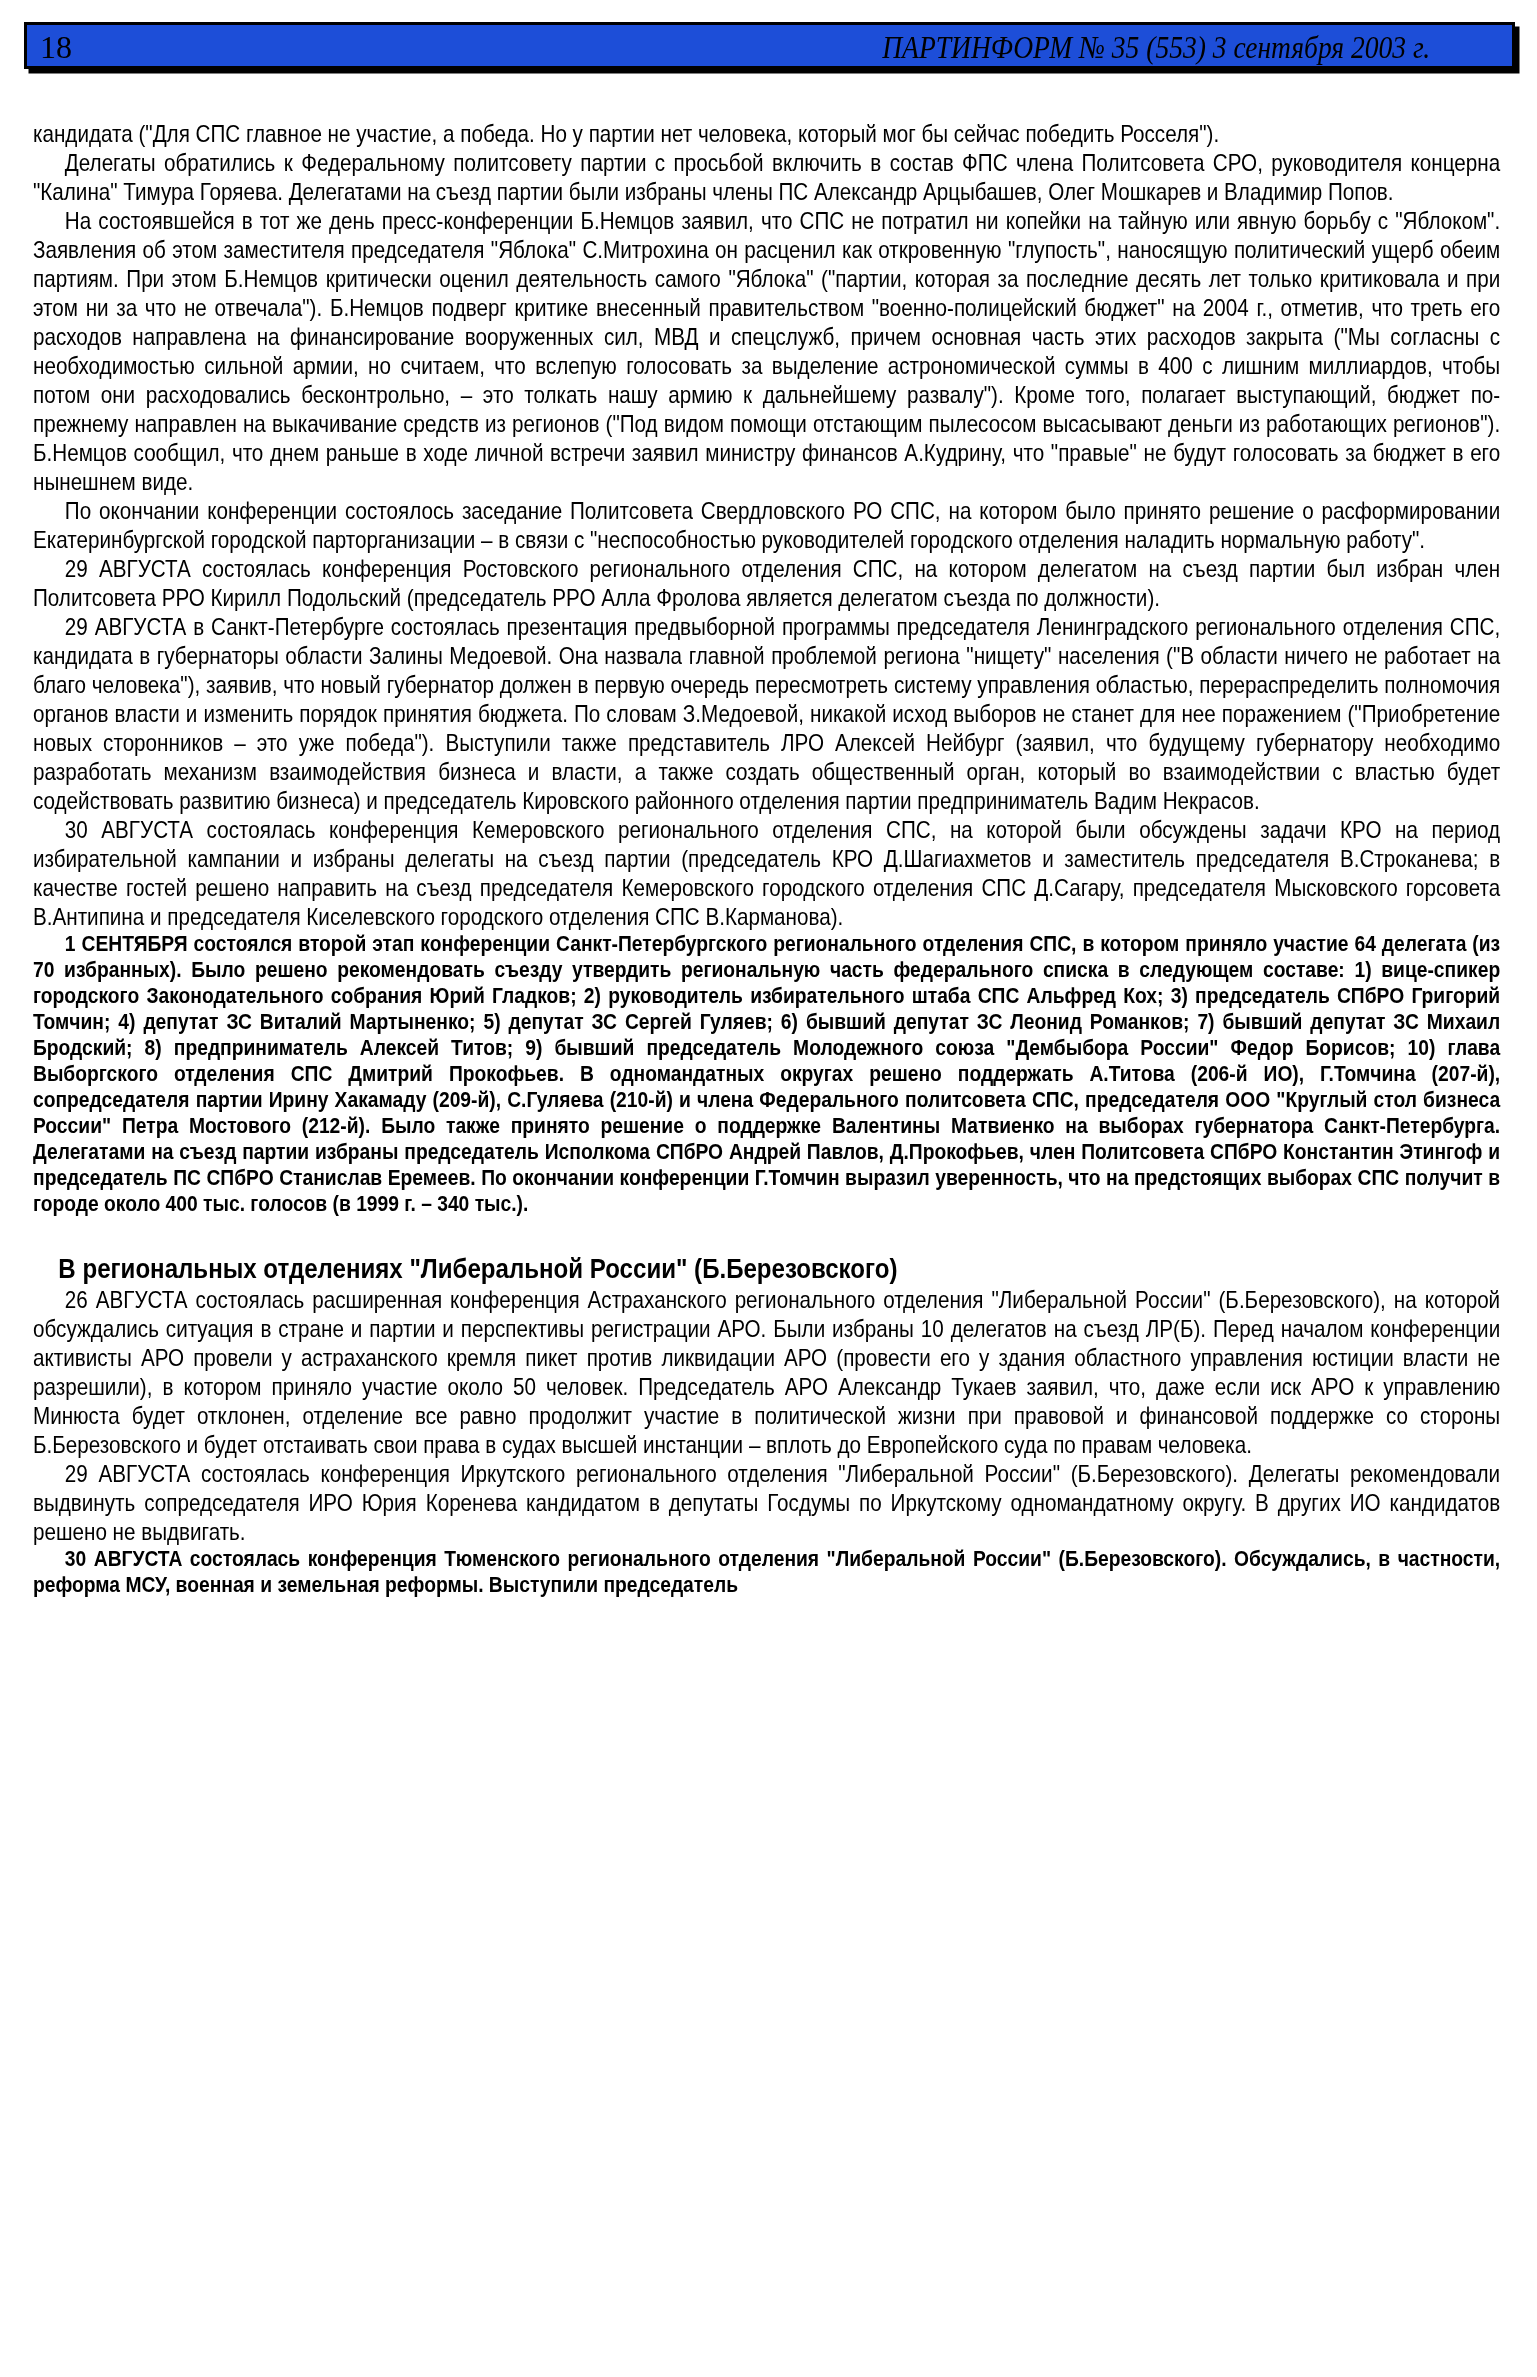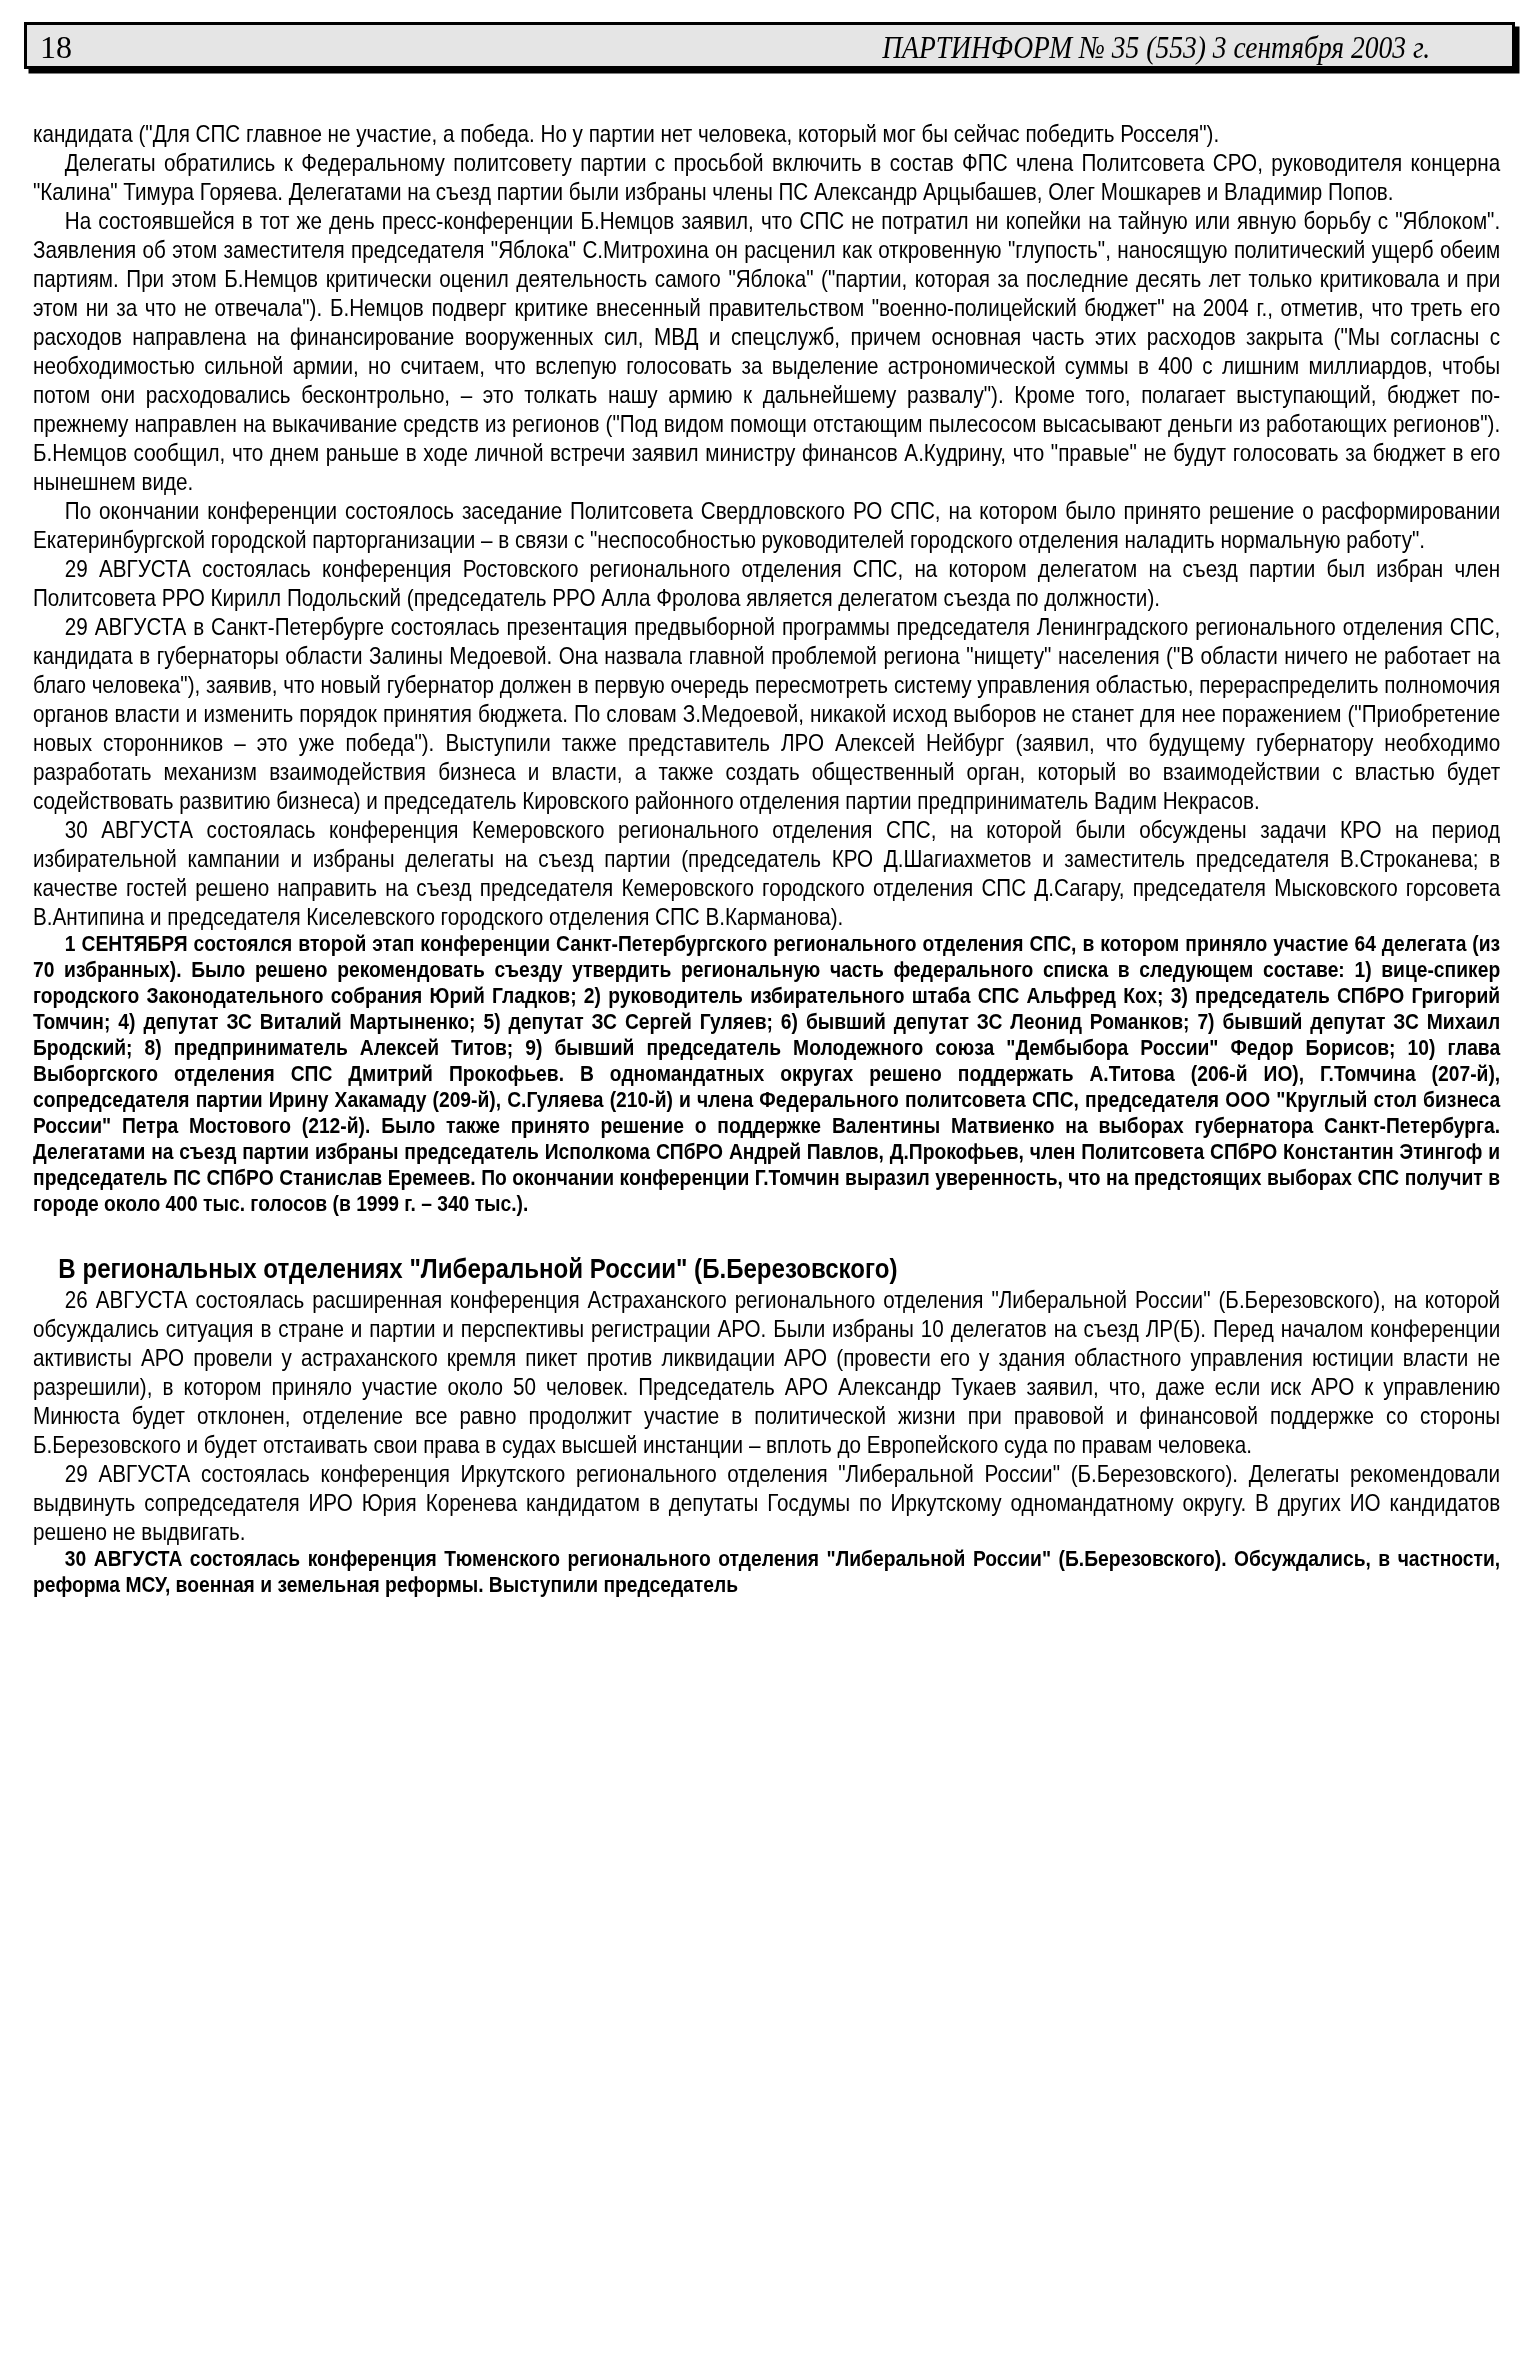--- a/index.html
+++ b/index.html
@@ -1,19 +1,19 @@
 <!DOCTYPE html>
 <html style="font-size:10.2px"><head>
 <meta charset="utf-8">
 <style>
   html, body { margin: 0; padding: 0; background: #ffffff; }
   body { width: 1537px; height: 2377px; position: relative; overflow: hidden; color: #000; }
   .page-header {
     position: absolute; left: 24px; top: 22.4px; width: 1485px; height: 41px;
-    border: 3.8px solid #000; background: #e5e5e5;
+    border: 3.8px solid #000; background: #1d4ed8;
     box-shadow: 4.5px 4.5px 0 #000;
   }
   .page-number {
     position: absolute; left: 13px; top: 3.8px;
     font-family: "Liberation Serif", "DejaVu Serif", serif; font-size: 32px; line-height: 36px;
   }
   .issue-title {
     position: absolute; right: 82px; top: 3.8px;
     font-family: "Liberation Serif", "DejaVu Serif", serif; font-style: italic; font-size: 32px; line-height: 36px;
     transform: scaleX(0.86); transform-origin: right center; white-space: nowrap;

